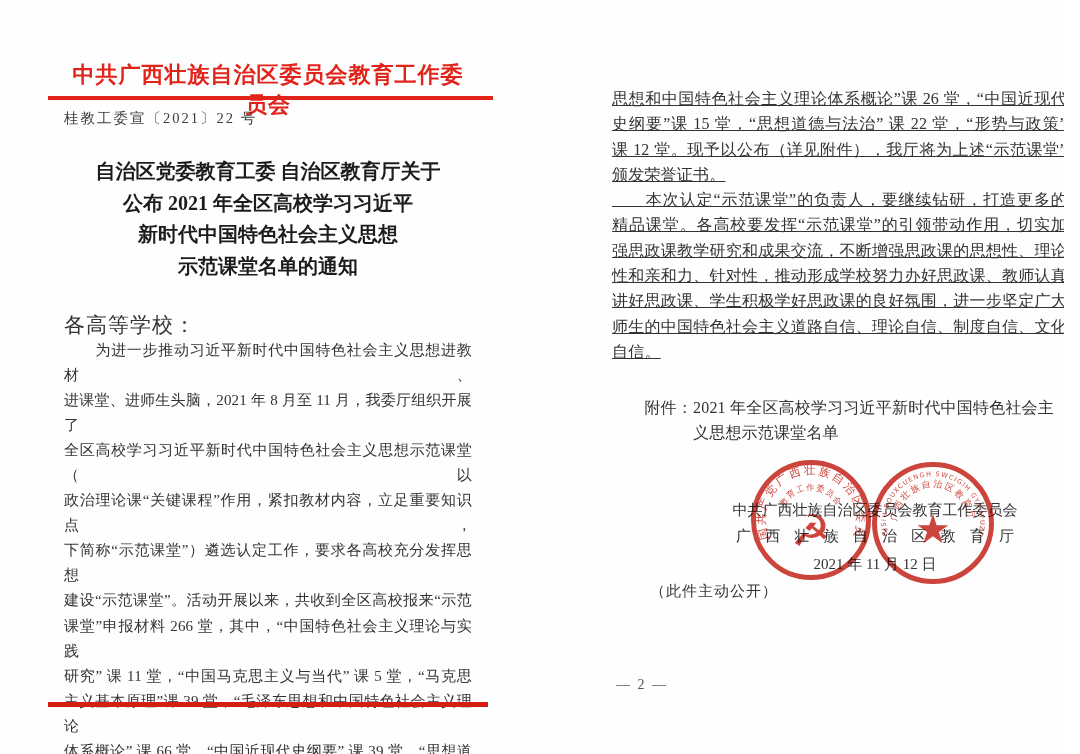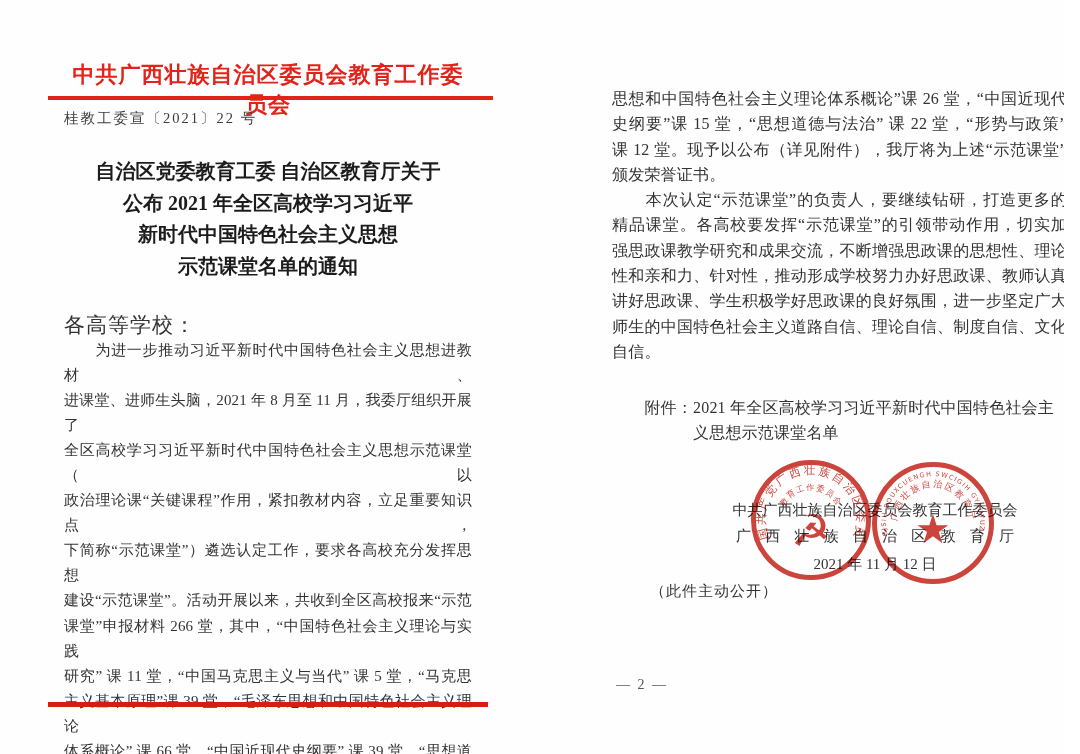--- a/index.html
+++ b/index.html
@@ -17,21 +17,21 @@
   .title-line{text-align:center;font-size:20px;font-weight:bold;line-height:31.5px;color:#1c1c1c;}
   .salutation{position:absolute;left:64px;top:311px;font-size:21px;letter-spacing:1px;color:#333;}
   .body1{position:absolute;left:64px;top:338px;width:408px;}
   .line{font-size:15px;line-height:25.05px;letter-spacing:0.2px;color:#333;
         text-align:justify;text-align-last:justify;}
   .line.end{text-align-last:left;}
   .footer-rule{position:absolute;left:48px;top:702px;width:440px;height:5px;background:#d41e12;}
 
   
   .body2{position:absolute;left:612px;top:86px;width:455px;}
-  .body2 .line{font-size:16px;line-height:25.3px;}
+  .body2 .line{font-size:16px;line-height:25.3px;text-decoration:underline;}
   .attachment{position:absolute;left:612px;top:395px;width:455px;}
   .att-line{font-size:16px;line-height:25.3px;letter-spacing:0.2px;color:#333;}
   .sig-line1{position:absolute;left:732px;top:501px;width:286px;text-align:center;
              font-size:15px;color:#333;}
   .sig-line2{position:absolute;left:736px;top:527px;width:278px;font-size:15px;color:#333;
              text-align:justify;text-align-last:justify;}
   .sig-date{position:absolute;left:732px;top:555px;width:286px;text-align:center;
             font-size:15px;color:#333;}
   .disclosure{position:absolute;left:650px;top:582px;font-size:15px;letter-spacing:1px;color:#333;}
   .page-number{position:absolute;left:616px;top:677px;font-size:14px;letter-spacing:2px;color:#555;}

